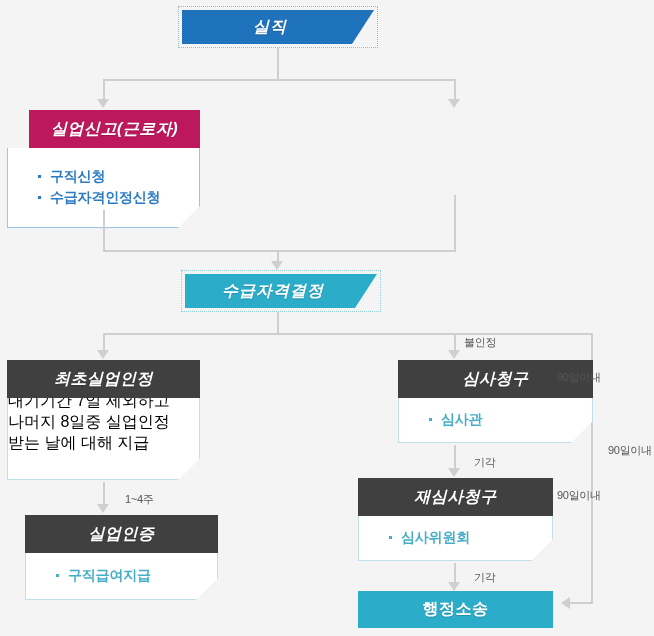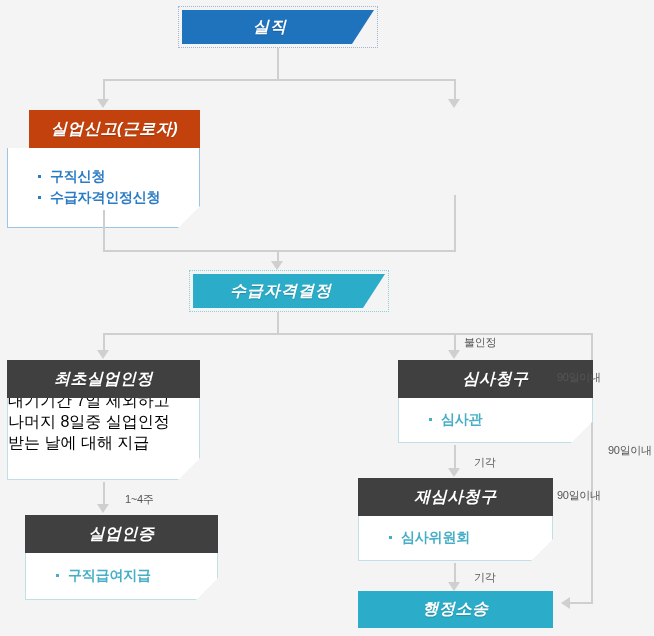--- a/index.html
+++ b/index.html
@@ -37,21 +37,21 @@
   .ribbon.teal .fill{background:#2badc9;}
   .ribbon.teal{border-color:#8ccfdd;}
 
   
   .card{position:absolute;}
   .card .hd{
     height:38px;display:flex;align-items:center;justify-content:center;
     font-size:16px;font-weight:bold;font-style:italic;color:#fff;letter-spacing:.5px;
     text-shadow:0 1px 1px rgba(0,0,0,.18);
   }
-  .card.blue .hd{background:#c2410c;margin-left:22px;}
+  .card.blue .hd{background:#be185d;margin-left:22px;}
   .card.teal .hd{background:#404040;}
   .card .bd{
     background:#fff;box-sizing:border-box;
     border:1px solid #bfe0ea;border-top:none;
     -webkit-clip-path:polygon(0 0,100% 0,100% calc(100% - 22px),calc(100% - 22px) 100%,0 100%);
     clip-path:polygon(0 0,100% 0,100% calc(100% - 22px),calc(100% - 22px) 100%,0 100%);
     display:flex;flex-direction:column;justify-content:center;
   }
   .card.blue .bd{border-color:#9cc4e4;}
   .bullets{list-style:none;margin:0;padding:0 0 0 30px;}
@@ -66,21 +66,21 @@
   .card.teal .bullets li{color:#46aec6;}
   .para{
     margin:0;text-align:center;font-size:14px;font-weight:bold;
     color:#46aec6;line-height:1.55;letter-spacing:-.3px;
   }
 
   
   .solid{
     position:absolute;background:#2badc9;
     display:flex;align-items:center;justify-content:center;
-    font-size:16px;font-weight:bold;font-style:italic;color:#fff;letter-spacing:.5px;
+    font-size:16px;font-weight:bold;color:#fff;letter-spacing:.5px;
     text-shadow:0 1px 1px rgba(0,0,0,.18);
   }
 </style>
 </head>
 <body>
 
 <div id="stage">
 
   <div class="ribbon blue" style="left:178px;top:6px;width:200px;height:42px;">
     <div class="fill">
@@ -105,21 +105,21 @@
     </div>
   </div>
 
 
   <div class="ln v" style="left:103px;top:210px;height:41px;"></div>
   <div class="ln v" style="left:454px;top:195px;height:56px;"></div>
   <div class="ln h" style="left:103px;top:250px;width:353px;"></div>
   <div class="ln v" style="left:277px;top:250px;height:12px;"></div>
   <div class="arr down" style="left:271px;top:261px;"></div>
 
-  <div class="ribbon teal" style="left:189px;top:270px;width:200px;height:42px;">
+  <div class="ribbon teal" style="left:181px;top:270px;width:200px;height:42px;">
     <div class="fill">
       <span>수급자격결정</span>
     </div>
   </div>
 
   <div class="ln v" style="left:277px;top:312px;height:22px;"></div>
   <div class="ln h" style="left:103px;top:333px;width:490px;"></div>
   <div class="ln v" style="left:103px;top:333px;height:18px;"></div>
   <div class="arr down" style="left:97px;top:350px;"></div>
   <div class="ln v" style="left:454px;top:333px;height:18px;"></div>

